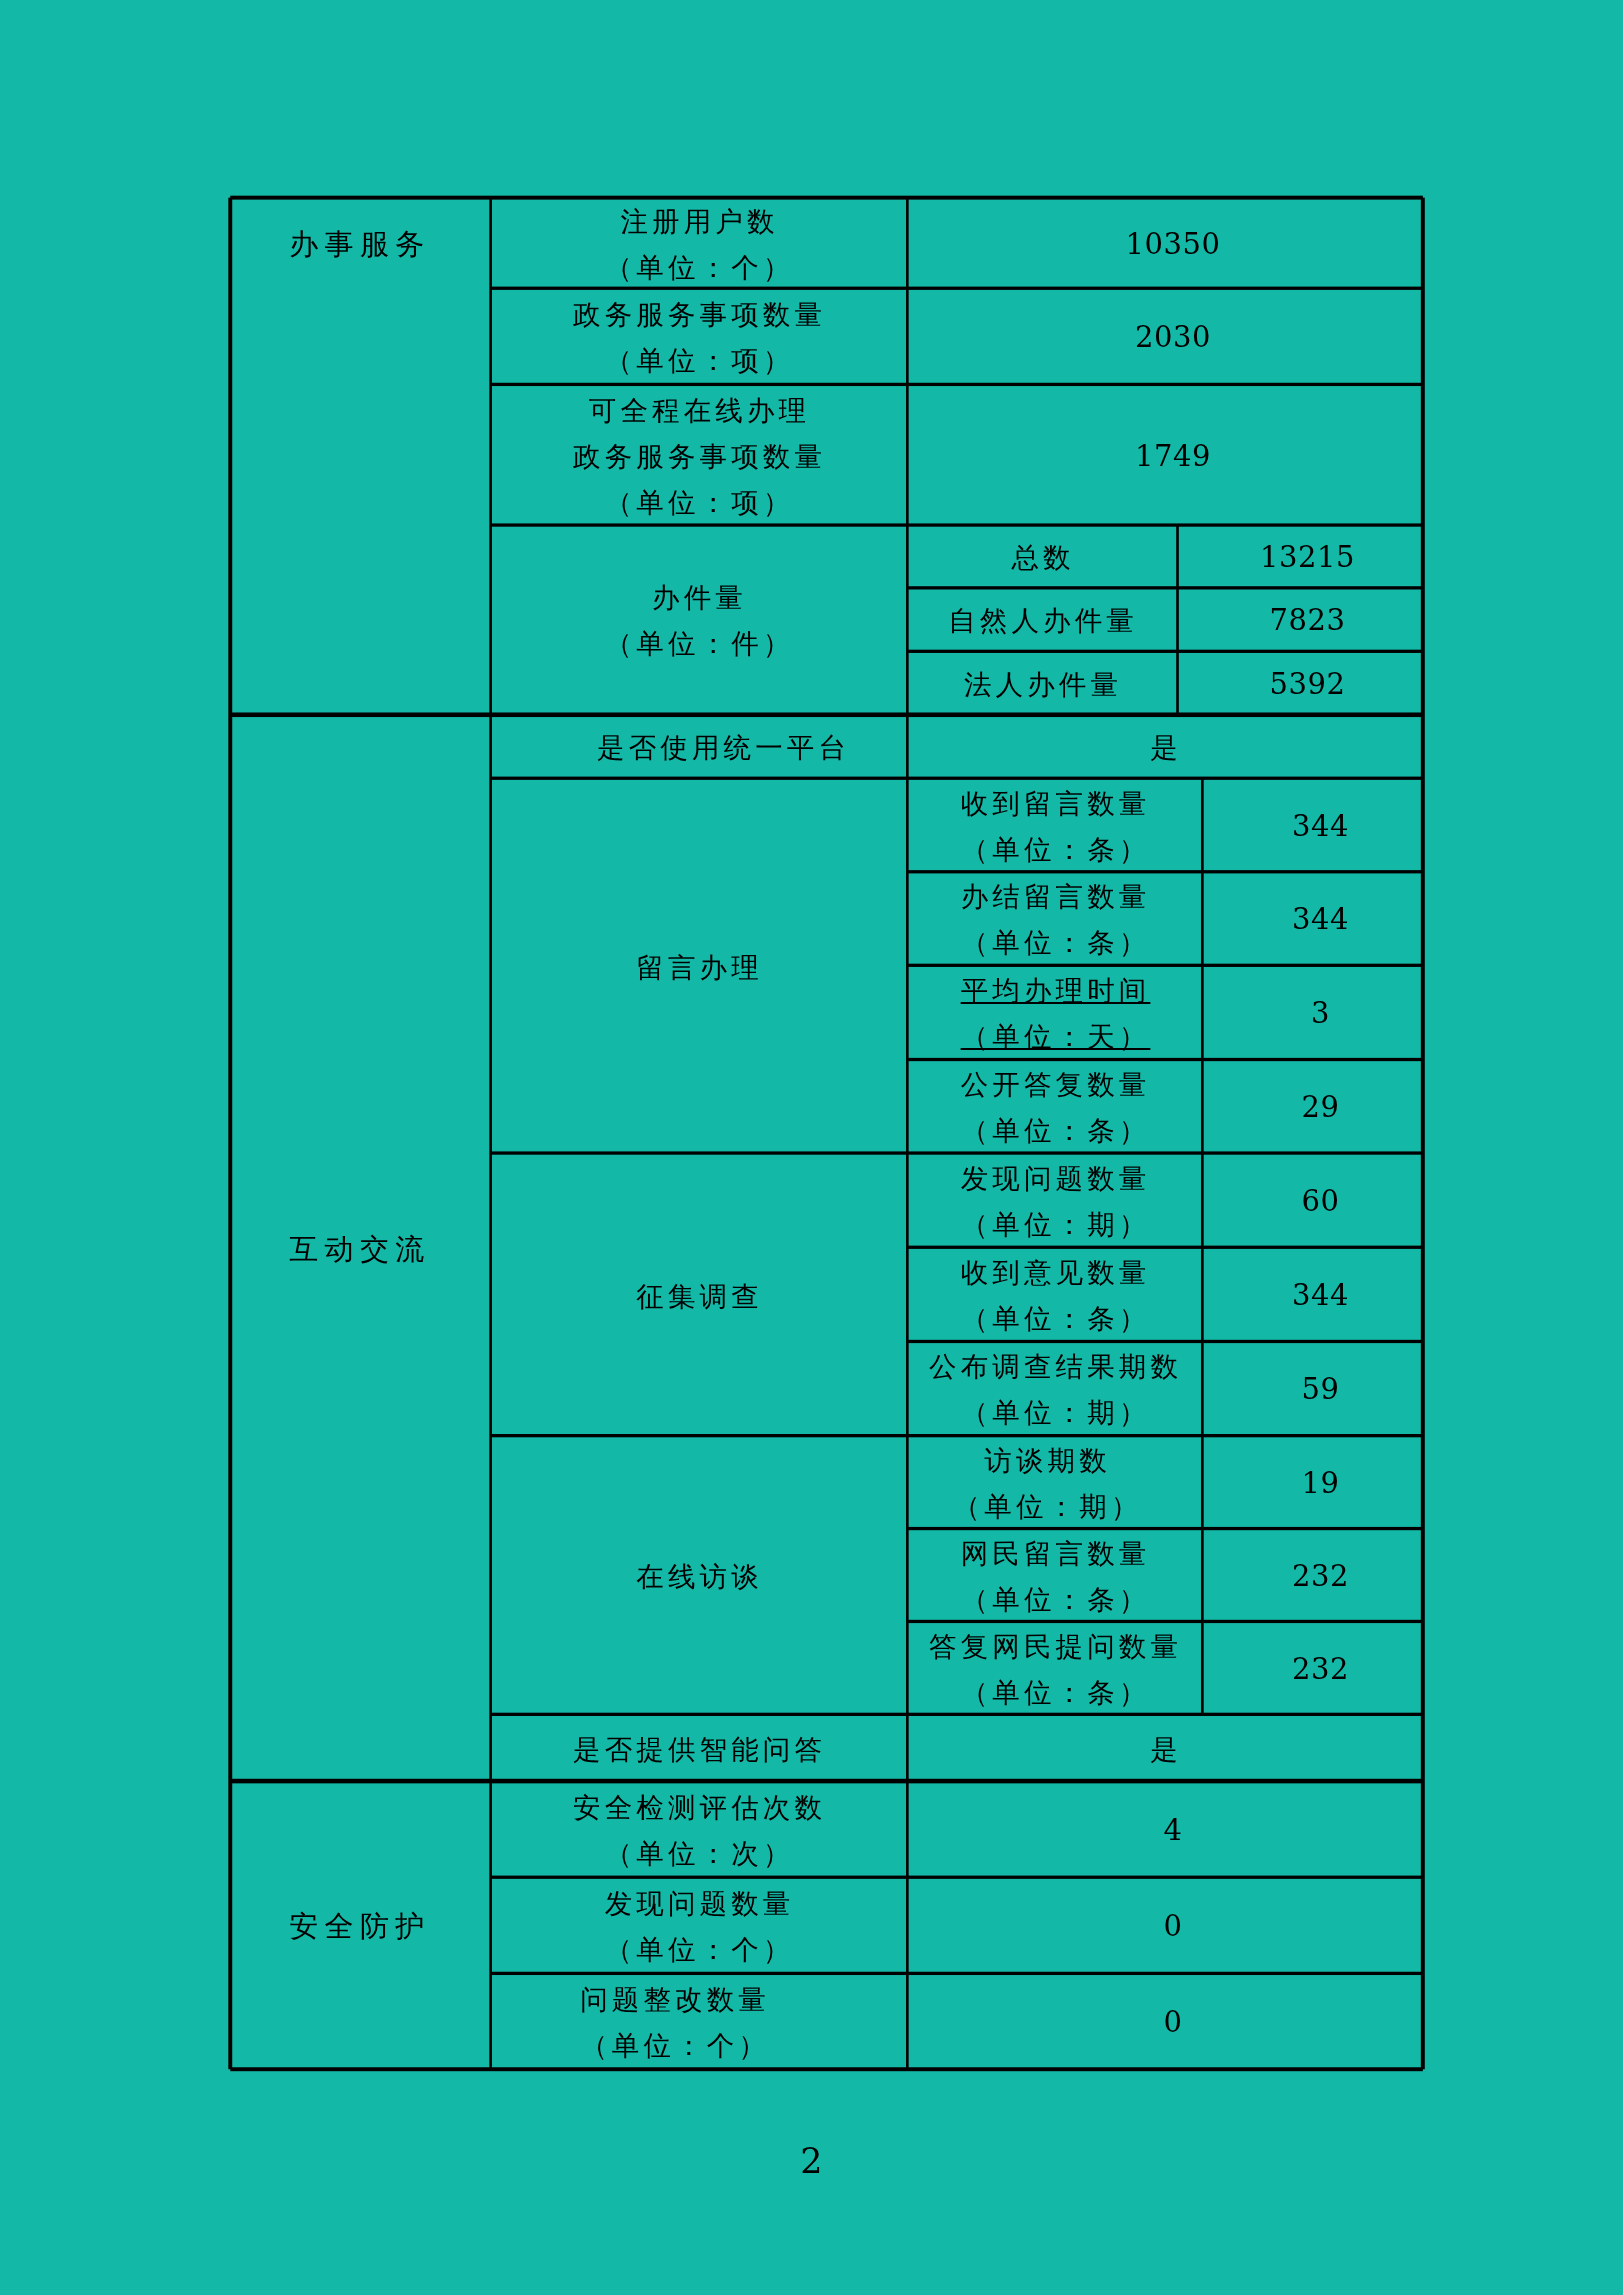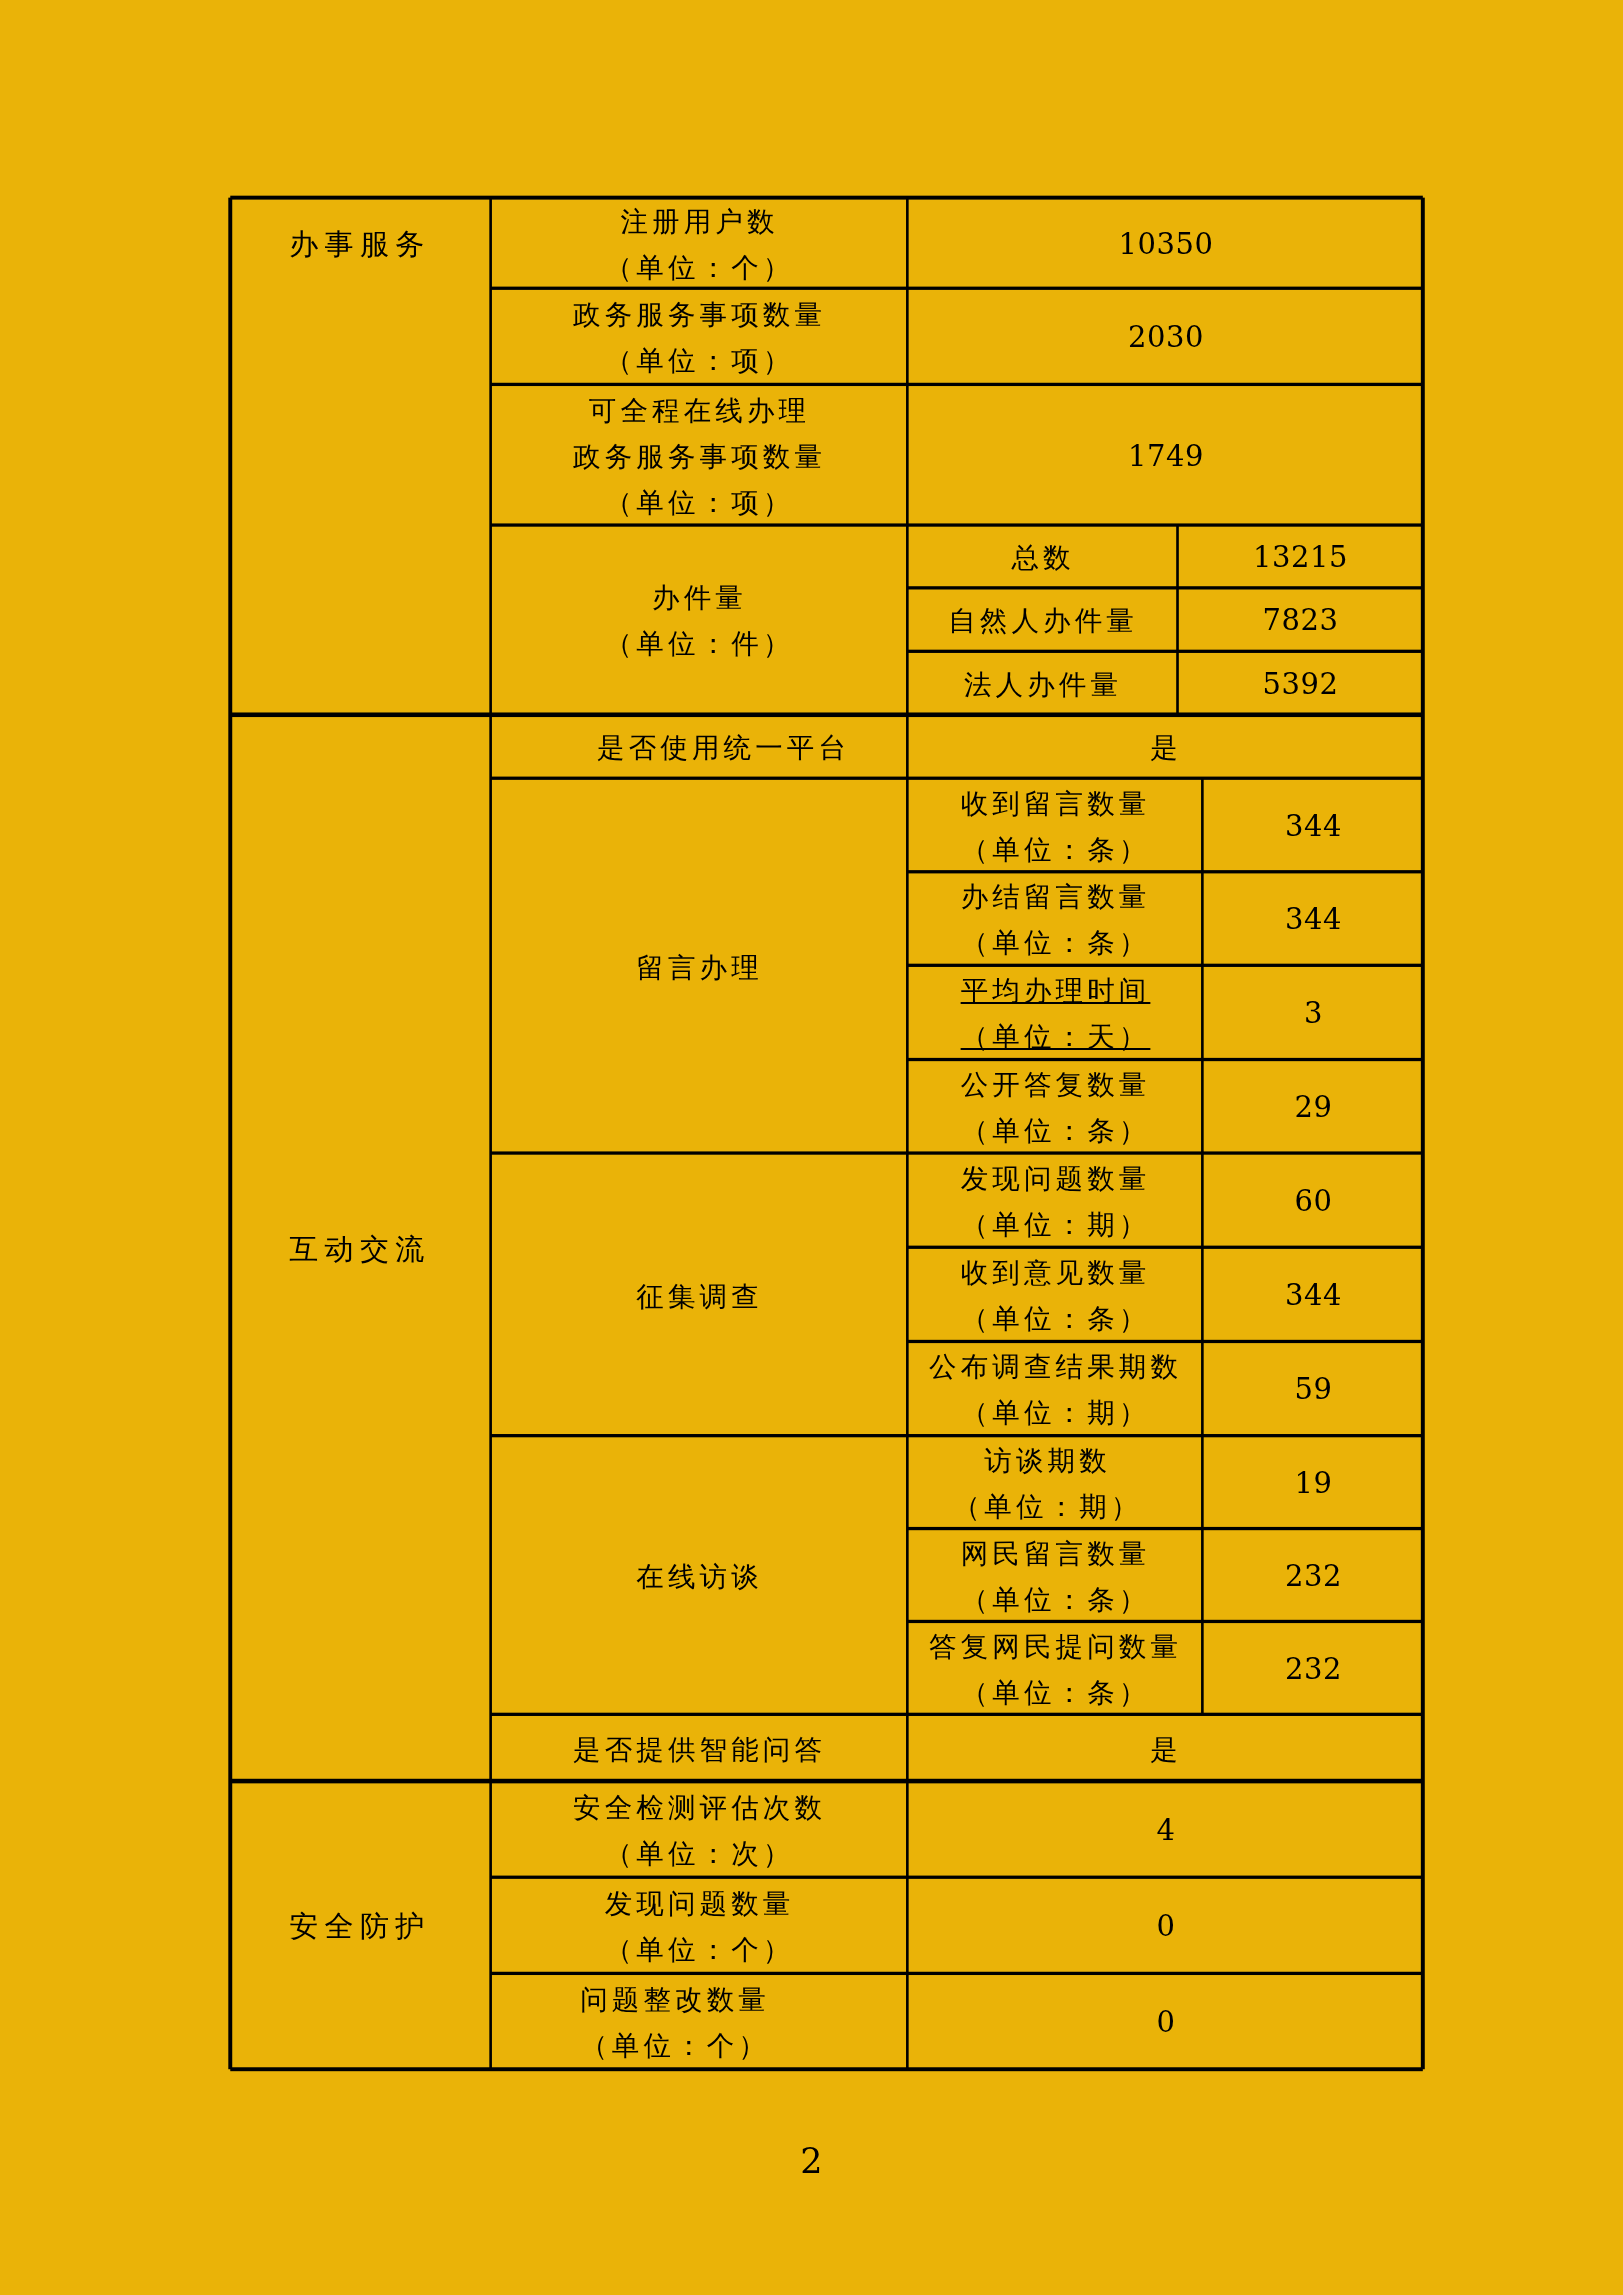--- a/index.html
+++ b/index.html
@@ -1,22 +1,22 @@
 <!DOCTYPE html>
 <html style="font-size:10.5px"><head>
 <meta charset="utf-8">
 <style>
   html,body{margin:0;padding:0;background:#ffffff;}
-  .page{position:relative;width:1623px;height:2295px;background:#eab308;color:#000;
+  .page{position:relative;width:1623px;height:2295px;background:#14b8a6;color:#000;
         font-family:"DejaVu Serif","Liberation Serif",serif;overflow:hidden;}
   .cell{position:absolute;display:flex;align-items:center;justify-content:center;
         text-align:center;white-space:pre-line;}
   .lbl{font-size:27.5px;line-height:46px;letter-spacing:0.15em;}
   .cat{font-size:29px;line-height:46px;letter-spacing:0.22em;}
-  .num{font-size:29px;line-height:34px;letter-spacing:0.02em;}
+  .num{font-size:29px;line-height:34px;letter-spacing:0.02em;padding-left:7px;}
   .folio{position:absolute;left:0;top:2141px;width:1623px;height:42px;
          font-size:35px;text-align:center;}
   .grid{position:absolute;left:0;top:0;}
 </style>
 </head>
 <body>
 
 <div class="page">
 
   <svg class="grid" width="1623" height="2295" viewBox="0 0 2481 3508">

